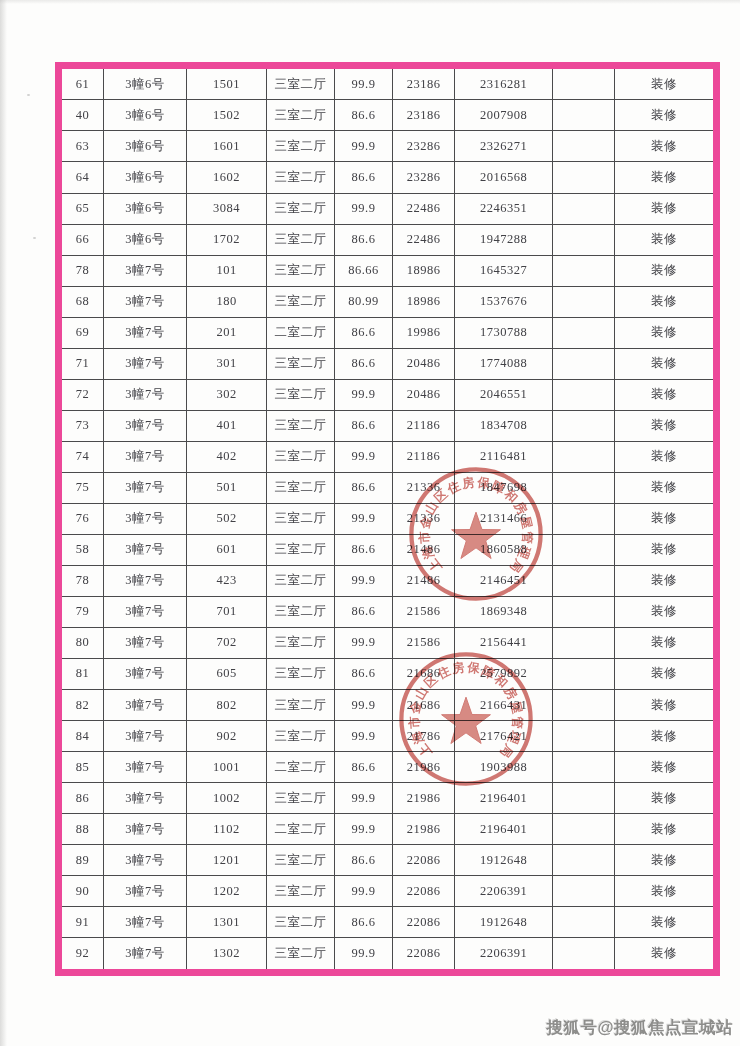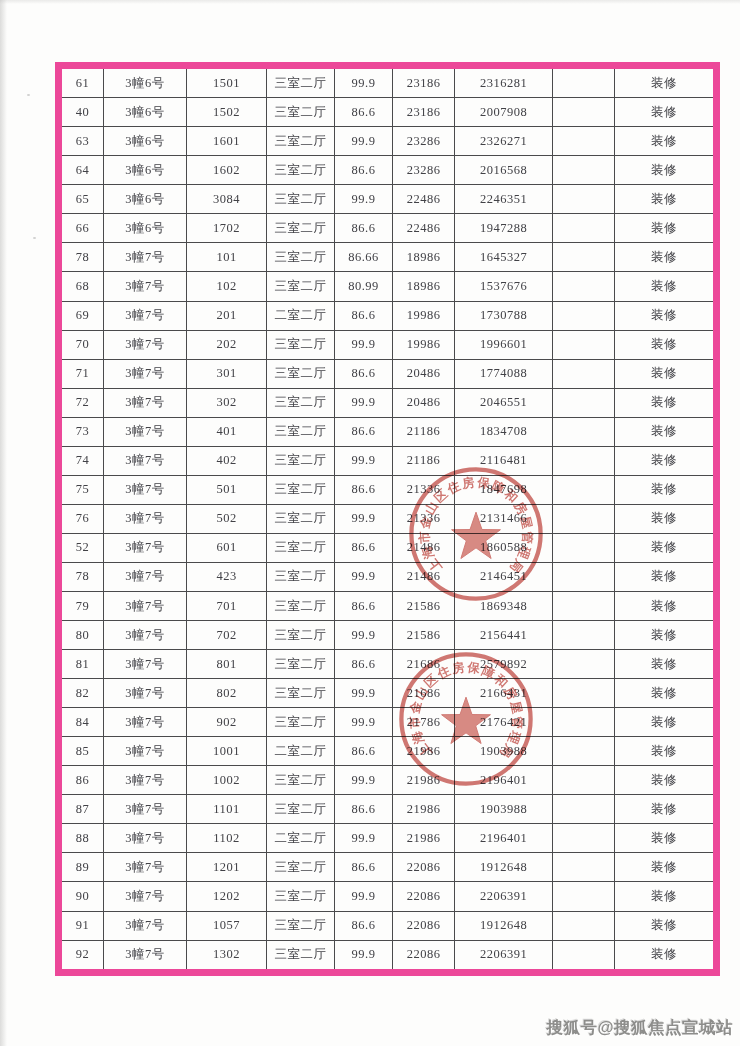--- a/index.html
+++ b/index.html
@@ -170,51 +170,40 @@
           <td>三室二厅</td>
           <td>86.66</td>
           <td>18986</td>
           <td>1645327</td>
           <td></td>
           <td>装修</td>
         </tr>
         <tr>
           <td>68</td>
           <td>3幢7号</td>
-          <td>102</td>
+          <td>180</td>
           <td>三室二厅</td>
           <td>80.99</td>
           <td>18986</td>
           <td>1537676</td>
           <td></td>
           <td>装修</td>
         </tr>
         <tr>
           <td>69</td>
           <td>3幢7号</td>
           <td>201</td>
           <td>二室二厅</td>
           <td>86.6</td>
           <td>19986</td>
           <td>1730788</td>
           <td></td>
           <td>装修</td>
         </tr>
         <tr>
-          <td>70</td>
-          <td>3幢7号</td>
-          <td>202</td>
-          <td>三室二厅</td>
-          <td>99.9</td>
-          <td>19986</td>
-          <td>1996601</td>
-          <td></td>
-          <td>装修</td>
-        </tr>
-        <tr>
           <td>71</td>
           <td>3幢7号</td>
           <td>301</td>
           <td>三室二厅</td>
           <td>86.6</td>
           <td>20486</td>
           <td>1774088</td>
           <td></td>
           <td>装修</td>
         </tr>
@@ -267,21 +256,21 @@
           <td>3幢7号</td>
           <td>502</td>
           <td>三室二厅</td>
           <td>99.9</td>
           <td>21336</td>
           <td>2131466</td>
           <td></td>
           <td>装修</td>
         </tr>
         <tr>
-          <td>52</td>
+          <td>58</td>
           <td>3幢7号</td>
           <td>601</td>
           <td>三室二厅</td>
           <td>86.6</td>
           <td>21486</td>
           <td>1860588</td>
           <td></td>
           <td>装修</td>
         </tr>
         <tr>
@@ -313,21 +302,21 @@
           <td>三室二厅</td>
           <td>99.9</td>
           <td>21586</td>
           <td>2156441</td>
           <td></td>
           <td>装修</td>
         </tr>
         <tr>
           <td>81</td>
           <td>3幢7号</td>
-          <td>801</td>
+          <td>605</td>
           <td>三室二厅</td>
           <td>86.6</td>
           <td>21686</td>
           <td>2579892</td>
           <td></td>
           <td>装修</td>
         </tr>
         <tr>
           <td>82</td>
           <td>3幢7号</td>
@@ -366,31 +355,20 @@
           <td>3幢7号</td>
           <td>1002</td>
           <td>三室二厅</td>
           <td>99.9</td>
           <td>21986</td>
           <td>2196401</td>
           <td></td>
           <td>装修</td>
         </tr>
         <tr>
-          <td>87</td>
-          <td>3幢7号</td>
-          <td>1101</td>
-          <td>三室二厅</td>
-          <td>86.6</td>
-          <td>21986</td>
-          <td>1903988</td>
-          <td></td>
-          <td>装修</td>
-        </tr>
-        <tr>
           <td>88</td>
           <td>3幢7号</td>
           <td>1102</td>
           <td>二室二厅</td>
           <td>99.9</td>
           <td>21986</td>
           <td>2196401</td>
           <td></td>
           <td>装修</td>
         </tr>
@@ -412,21 +390,21 @@
           <td>三室二厅</td>
           <td>99.9</td>
           <td>22086</td>
           <td>2206391</td>
           <td></td>
           <td>装修</td>
         </tr>
         <tr>
           <td>91</td>
           <td>3幢7号</td>
-          <td>1057</td>
+          <td>1301</td>
           <td>三室二厅</td>
           <td>86.6</td>
           <td>22086</td>
           <td>1912648</td>
           <td></td>
           <td>装修</td>
         </tr>
         <tr>
           <td>92</td>
           <td>3幢7号</td>

